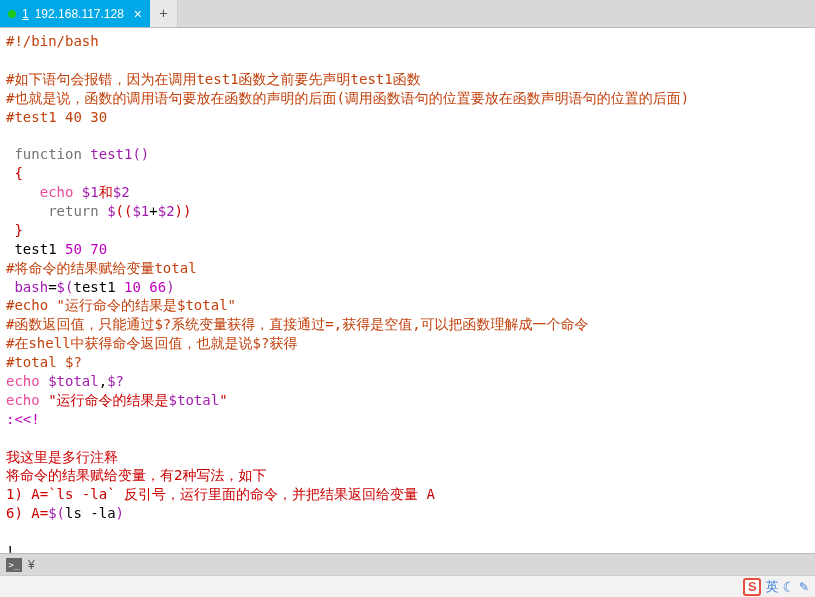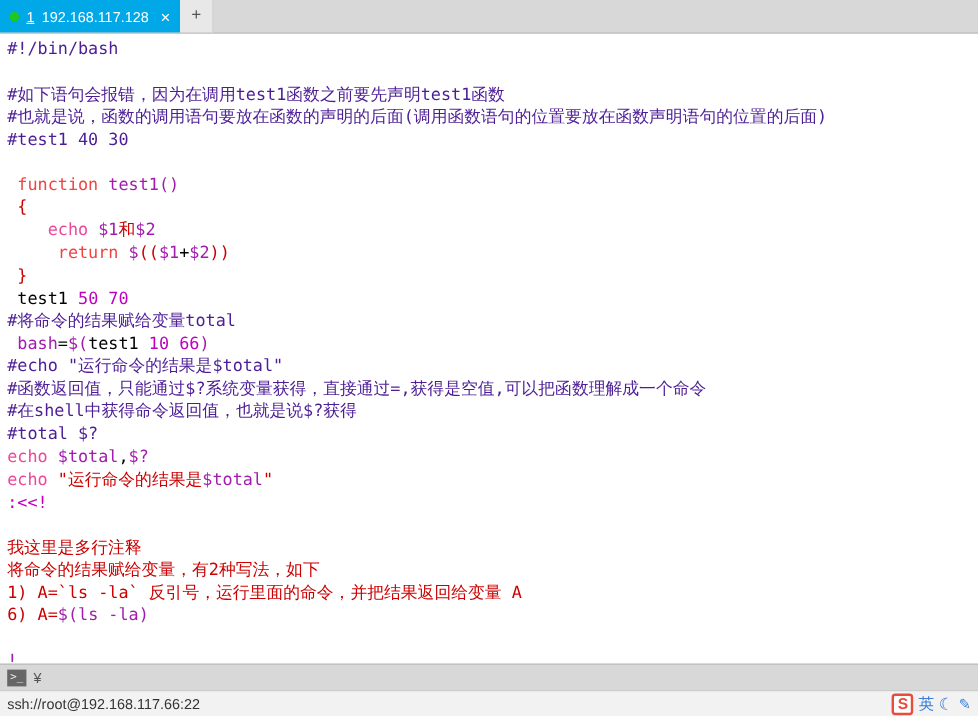--- a/index.html
+++ b/index.html
@@ -54,27 +54,27 @@
   }
   .editor {
     flex: 1;
     overflow: hidden;
     padding: 4px 6px;
     white-space: pre;
     line-height: 1.35;
     font-family: Consolas, "DejaVu Sans Mono", monospace;
     font-size: 14px;
   }
-  .c-blue   { color: #4c1d95; }
-  .c-navy   { color: #ef4444; }
+  .c-blue   { color: #c2410c; }
+  .c-navy   { color: #737373; }
   .c-red    { color: #cc0000; }
   .c-brown  { color: #ec4899; }
   .c-teal   { color: #a21caf; }
   .c-magenta{ color: #c000c0; margin-top: 40px; }
-  .c-olive  { color: #a21caf; }
+  .c-olive  { color: #000000; }
   .terminal-bar {
     height: 22px;
     background: #d8d8d8;
     border-top: 1px solid #bbb;
     display: flex;
     align-items: center;
     padding: 0 6px;
     font-size: 12px;
     color: #555;
     gap: 6px;
@@ -169,20 +169,19 @@
 <span></span>
 
 </div>
 
 <div class="terminal-bar">
   <span class="term-icon">&gt;_</span>
   <span>¥</span>
 </div>
 
 <div class="status-bar">
-  <span>ssh://root@192.168.117.66:22</span>
   <div class="status-right">
     <span class="ime-icon">S</span>
     <span class="ime-text">英</span>
     <span class="moon">☾</span>
     <span class="wand">✎</span>
   </div>
 </div>
 
 </body></html>

